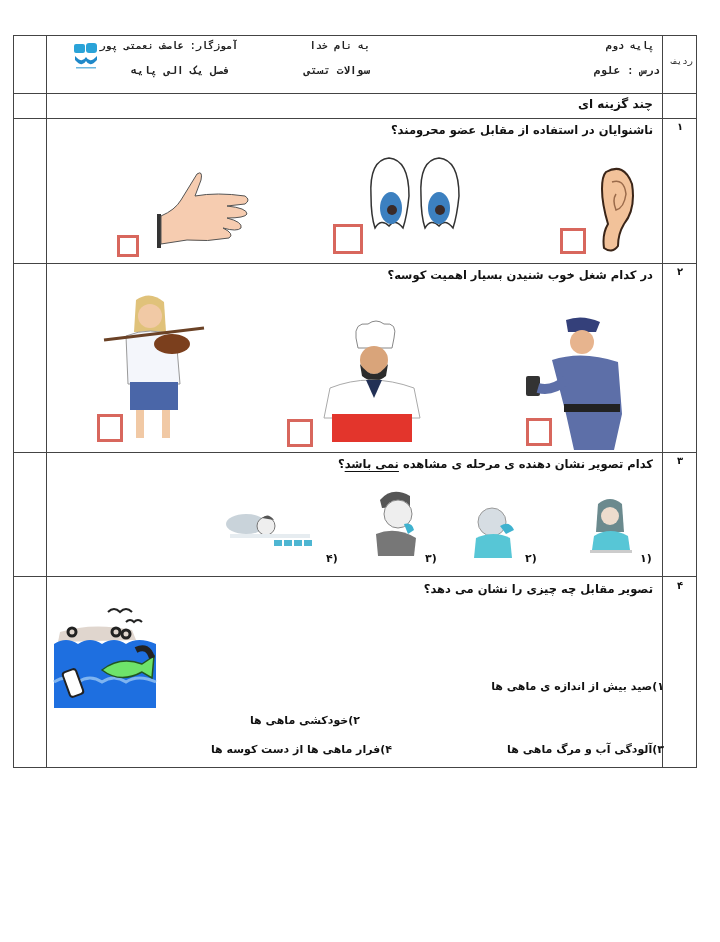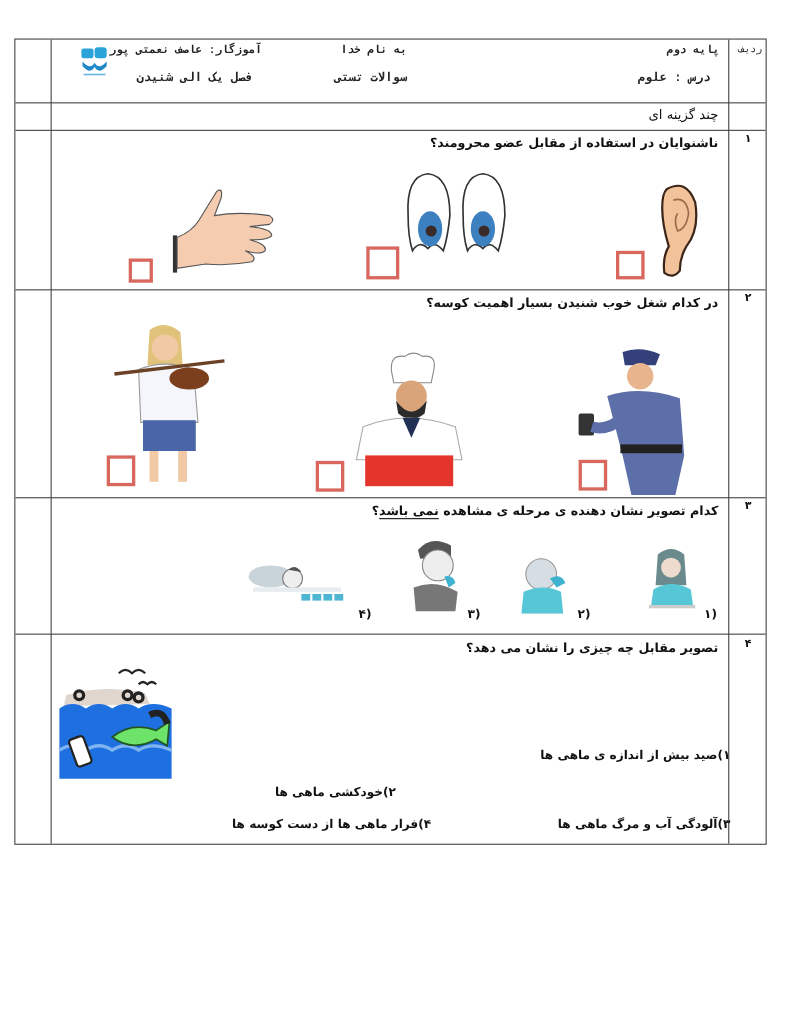--- a/index.html
+++ b/index.html
@@ -3,21 +3,21 @@
 <meta charset="utf-8">
 <style>
   html, body { margin:0; padding:0; background:#ffffff; }
   body { width:720px; height:942px; position:relative; overflow:hidden;
          font-family:"DejaVu Sans", sans-serif; color:#111; }
   .sheet { position:absolute; left:13px; top:35px; width:684px; height:733px;
            border:1px solid #444; box-sizing:border-box; }
   .vline { position:absolute; top:0; bottom:0; width:0; border-left:1px solid #444; }
   .hline { position:absolute; left:0; right:0; height:0; border-top:1px solid #444; }
   .txt { position:absolute; direction:rtl; white-space:nowrap; }
-  .b { font-weight:normal; }
+  .b { font-weight:bold; }
   .hdr { font-size:10px; font-weight:bold; color:#222;font-family:Liberation Mono, monospace; }
   .q { font-size:11.5px; font-weight:bold; }
   .num { font-size:10px; font-weight:bold; text-align:center; width:34px; }
   .cb { position:absolute; width:18px; height:20px; border:3px solid #d8675d; box-sizing:border-box; background:#fff; }
   .pic { position:absolute; }
   .opt { font-size:11px; font-weight:bold; }
   u { text-decoration-thickness:1px; text-underline-offset:3px; }
 </style>
 </head>
 <body>
@@ -27,27 +27,27 @@
   <div class="vline" style="left:32px;"></div>
   <div class="vline" style="left:648px;"></div>
 
   <div class="hline" style="top:57px;"></div>
   <div class="hline" style="top:82px;"></div>
   <div class="hline" style="top:227px;"></div>
   <div class="hline" style="top:416px;"></div>
   <div class="hline" style="top:540px;"></div>
 </div>
 
-<div class="txt hdr" style="right:27px; top:40px; font-weight:normal; font-size:9px;">ردیف</div>
+<div class="txt hdr" style="right:27px; top:56px; font-weight:normal; font-size:9px;">ردیف</div>
 <div class="txt hdr" style="right:66px; top:40px;">پایه دوم</div>
-<div class="txt hdr" style="right:74px; top:64px; font-size:11px;">درس : علوم</div>
+<div class="txt hdr" style="right:60px; top:64px; font-size:11px;">درس : علوم</div>
 <div class="txt hdr" style="right:350px; top:40px;">به نام خدا</div>
 <div class="txt hdr" style="right:350px; top:64px; font-size:11px;">سوالات تستی</div>
 <div class="txt hdr" style="right:482px; top:40px;">آموزگار: عاصف نعمتی پور</div>
-<div class="txt hdr" style="right:490px; top:64px; font-size:11px;">فصل یک الی شنیدن</div>
+<div class="txt hdr" style="right:490px; top:64px; font-size:11px;">فصل یک الی پایه</div>
 <div class="pic" style="left:72px; top:42px; width:28px; height:28px;">
   <svg width="28" height="28" viewBox="0 0 28 28">
     <rect x="2" y="2" width="11" height="9" rx="2" fill="#2aa3d8"></rect>
     <rect x="14" y="1" width="11" height="10" rx="3" fill="#2aa3d8"></rect>
     <path d="M3 14 Q10 22 14 15 Q18 22 25 14 L25 18 Q18 26 14 19 Q10 26 3 18 Z" fill="#1e88c9"></path>
     <rect x="4" y="25" width="20" height="1.5" fill="#6bb8e0"></rect>
   </svg>
 </div>
 
 <div class="txt b" style="right:67px; top:97px; font-size:12px;">چند گزینه ای</div>

